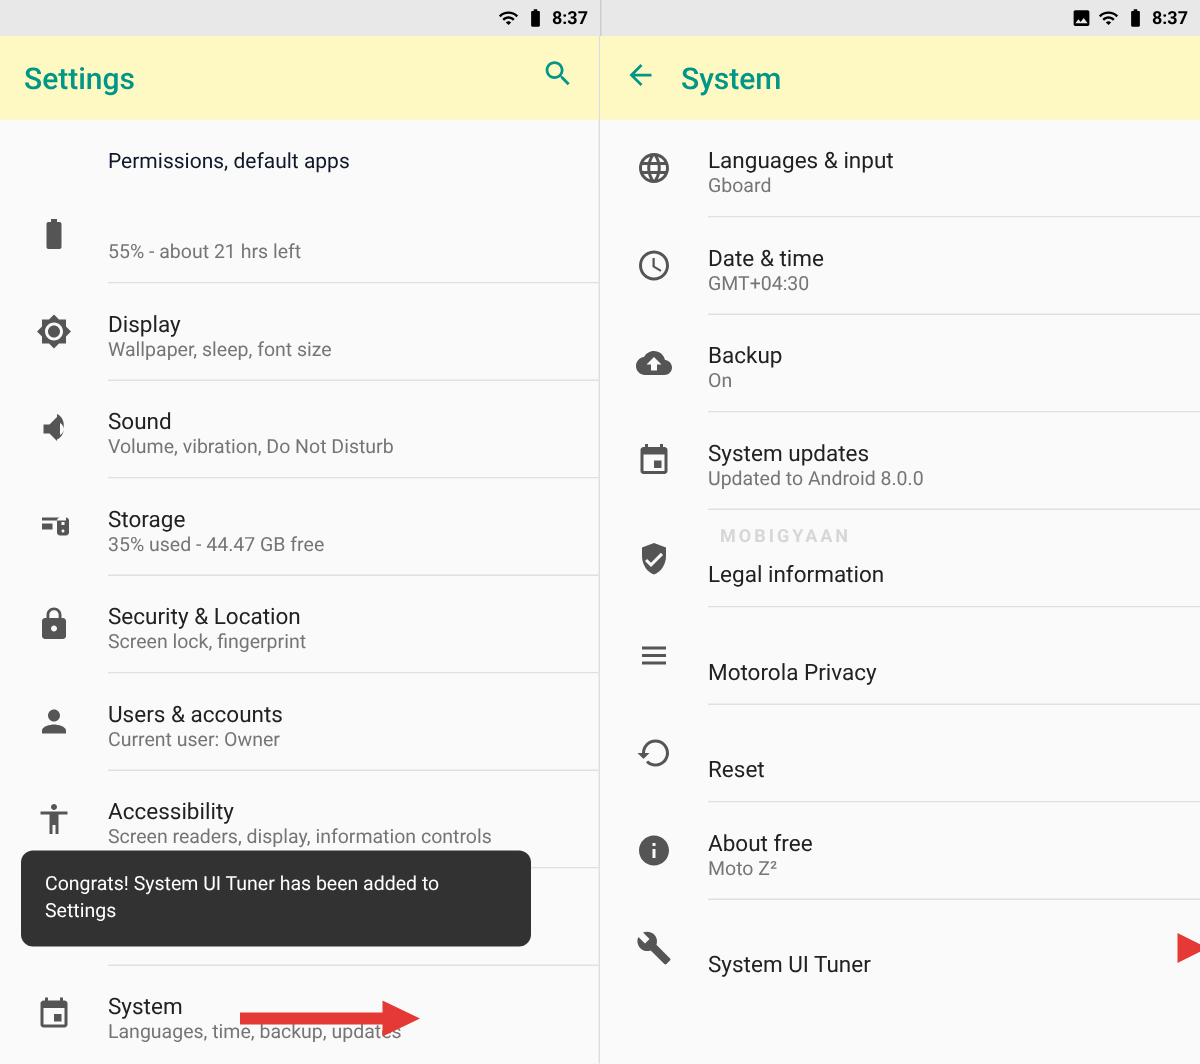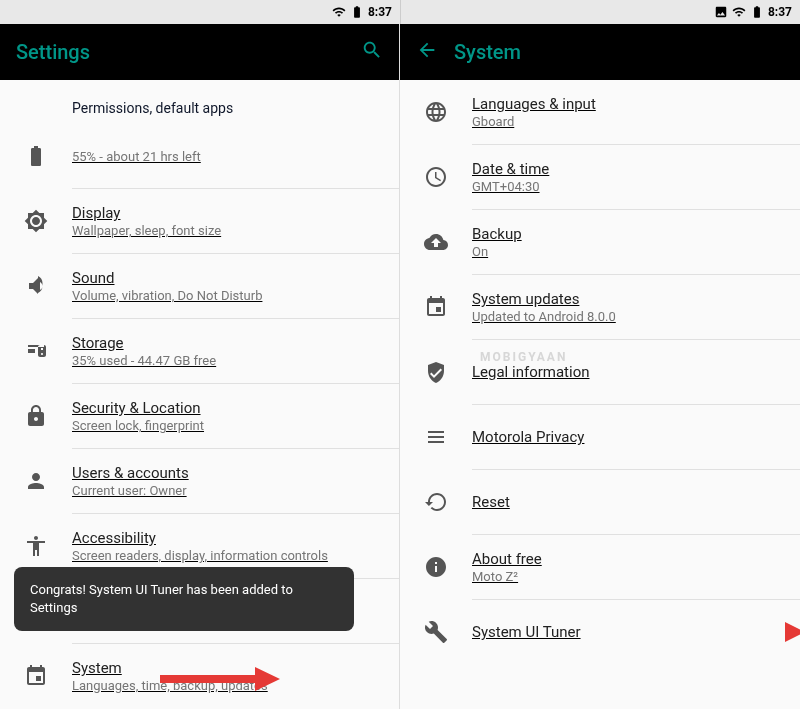--- a/index.html
+++ b/index.html
@@ -56,21 +56,21 @@
       flex-direction: column;
       padding-top: 24px;
     }
 
     
     .panel-header {
       height: 56px;
       display: flex;
       align-items: center;
       padding: 0 16px;
-      background: #000000;
+      background: #fef9c3;
     }
     .panel-header .title {
       font-size: 20px;
       font-weight: 500;
       color: #009688;
       flex: 1;
     }
     .panel-header .back-icon {
       color: #009688;
       font-size: 20px;
@@ -82,26 +82,25 @@
     .panel-content {
       flex: 1;
       overflow-y: auto;
       overflow-x: hidden;
     }
     .panel-content::-webkit-scrollbar { width: 0; }
 
     
     .settings-item {
       display: flex;
-      align-items: center;
+      align-items: flex-end;
       padding: 12px 16px;
       cursor: pointer;
       min-height: 60px;
       background: #fafafa;
-      text-decoration: underline;
     }
 
     .item-icon {
       width: 40px;
       height: 40px;
       display: flex;
       align-items: center;
       justify-content: center;
       margin-right: 16px;
       flex-shrink: 0;

